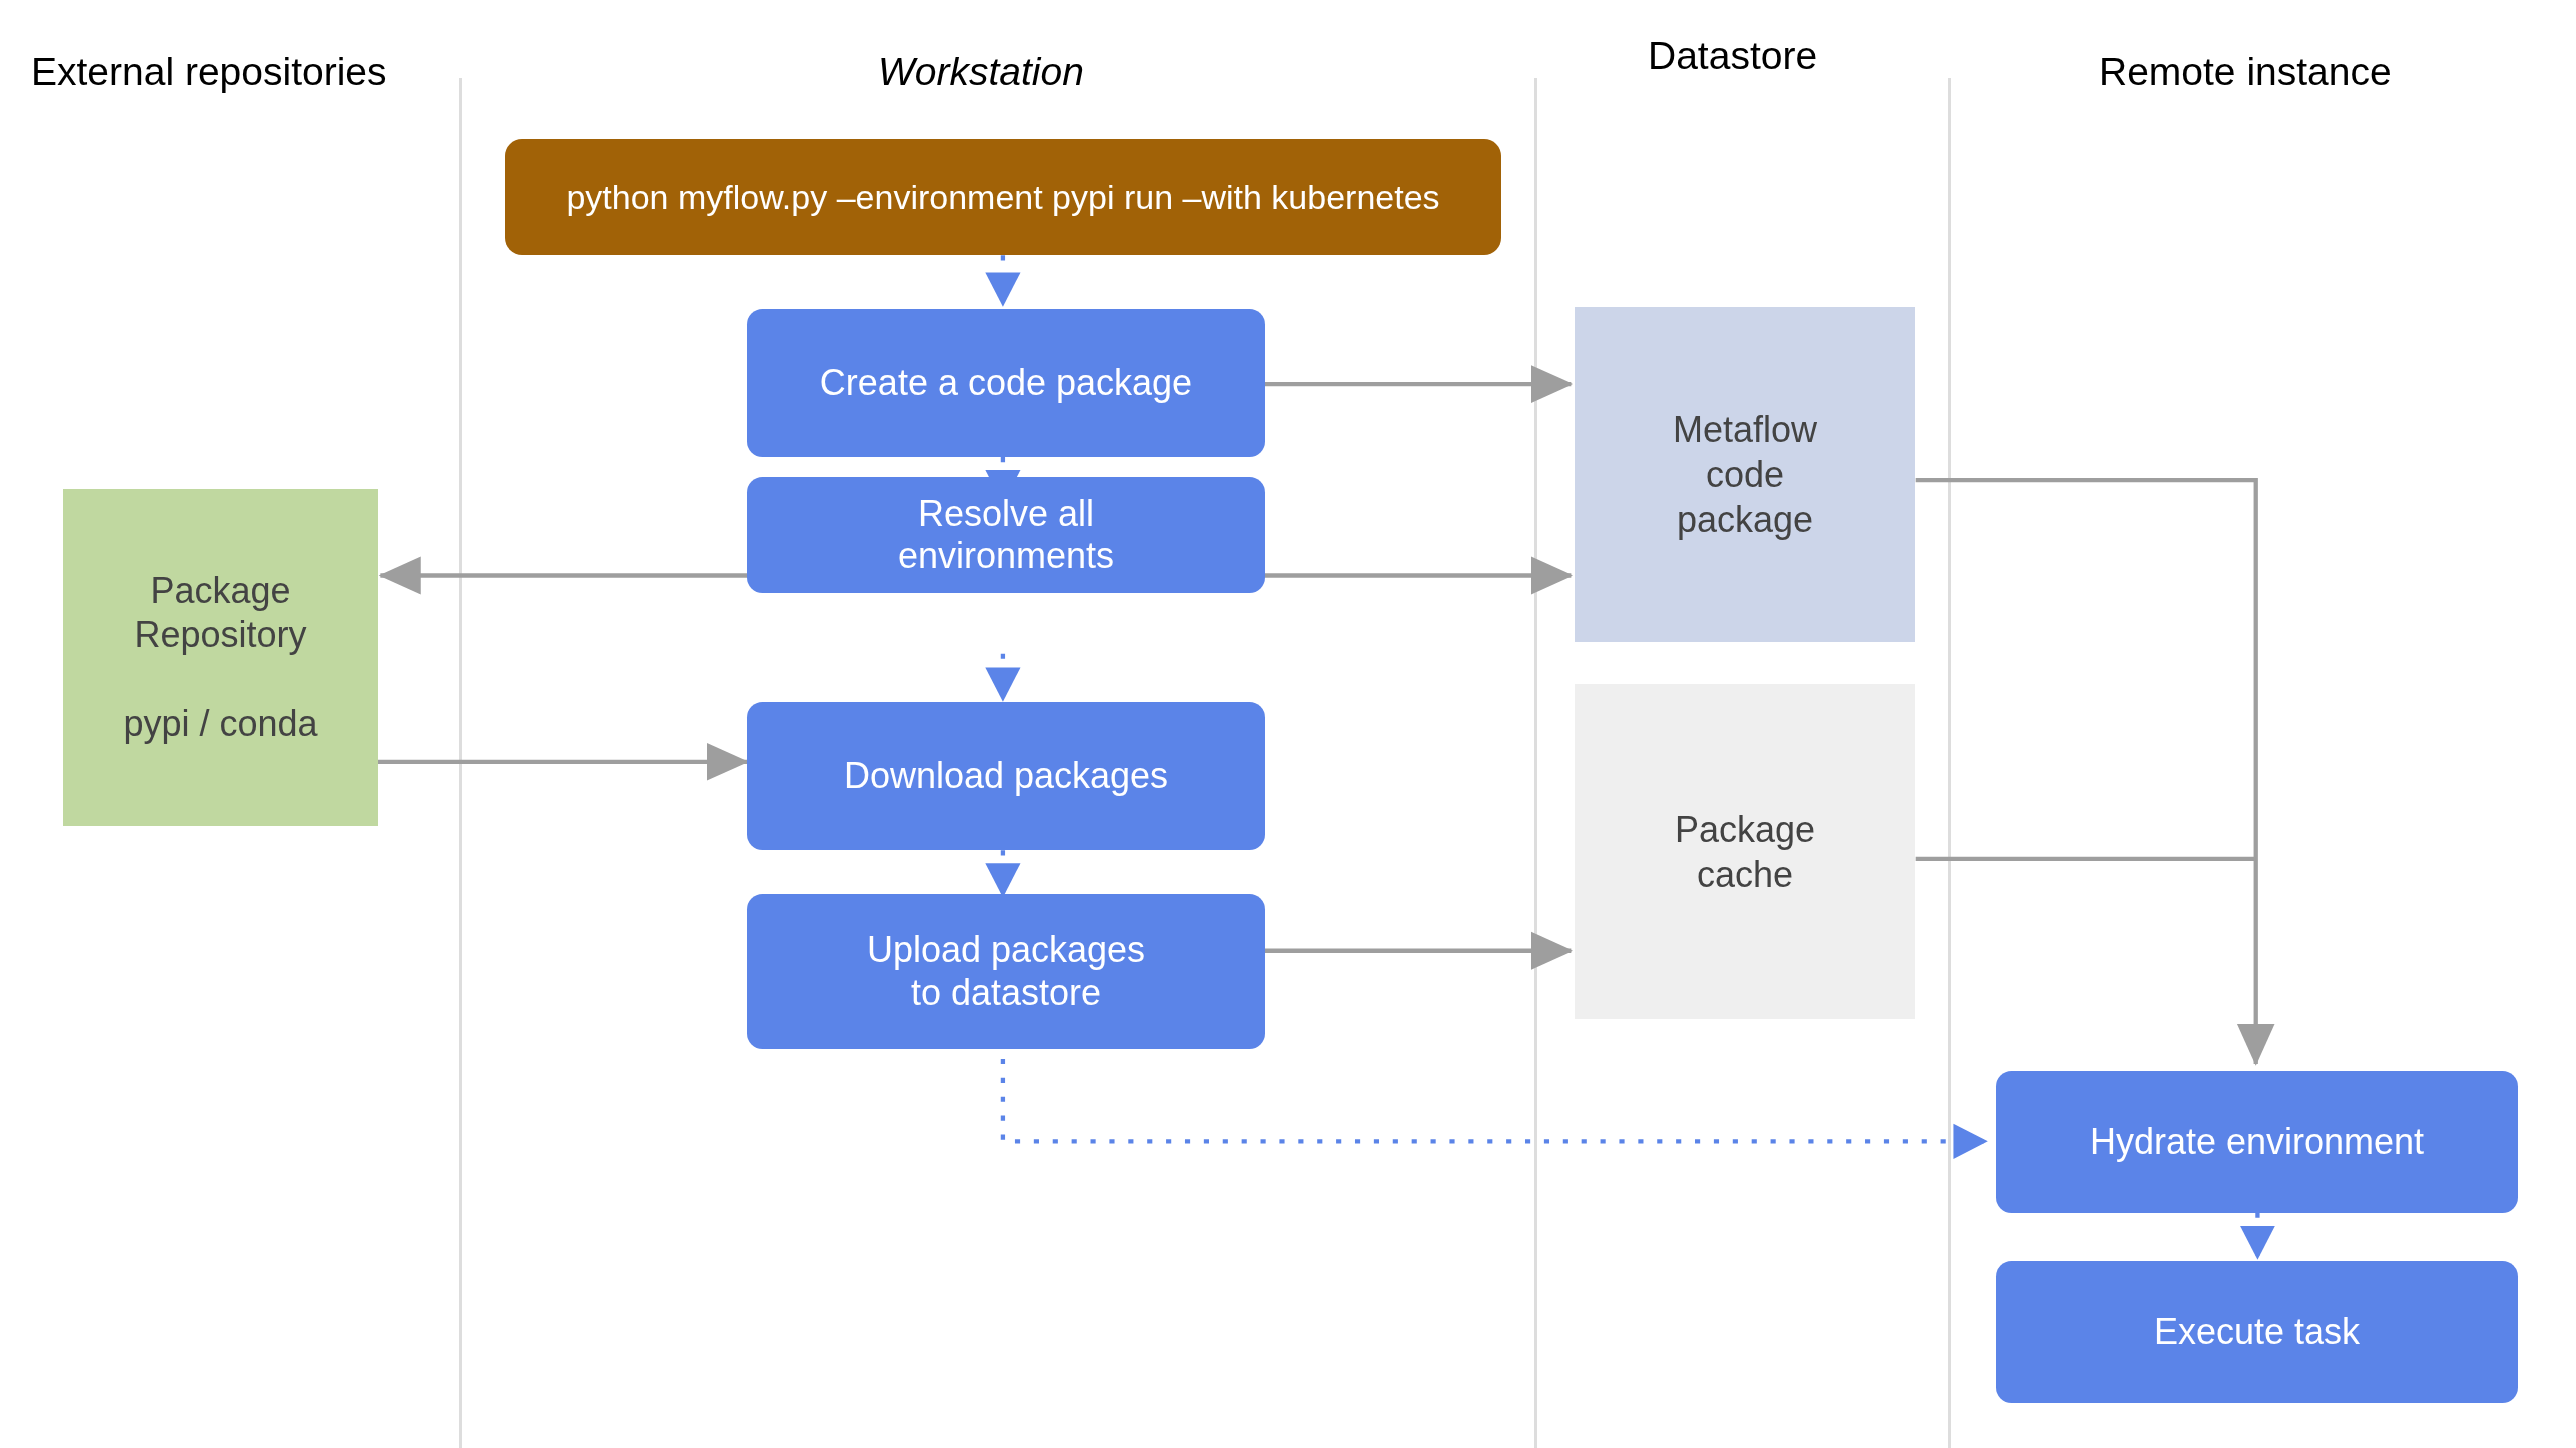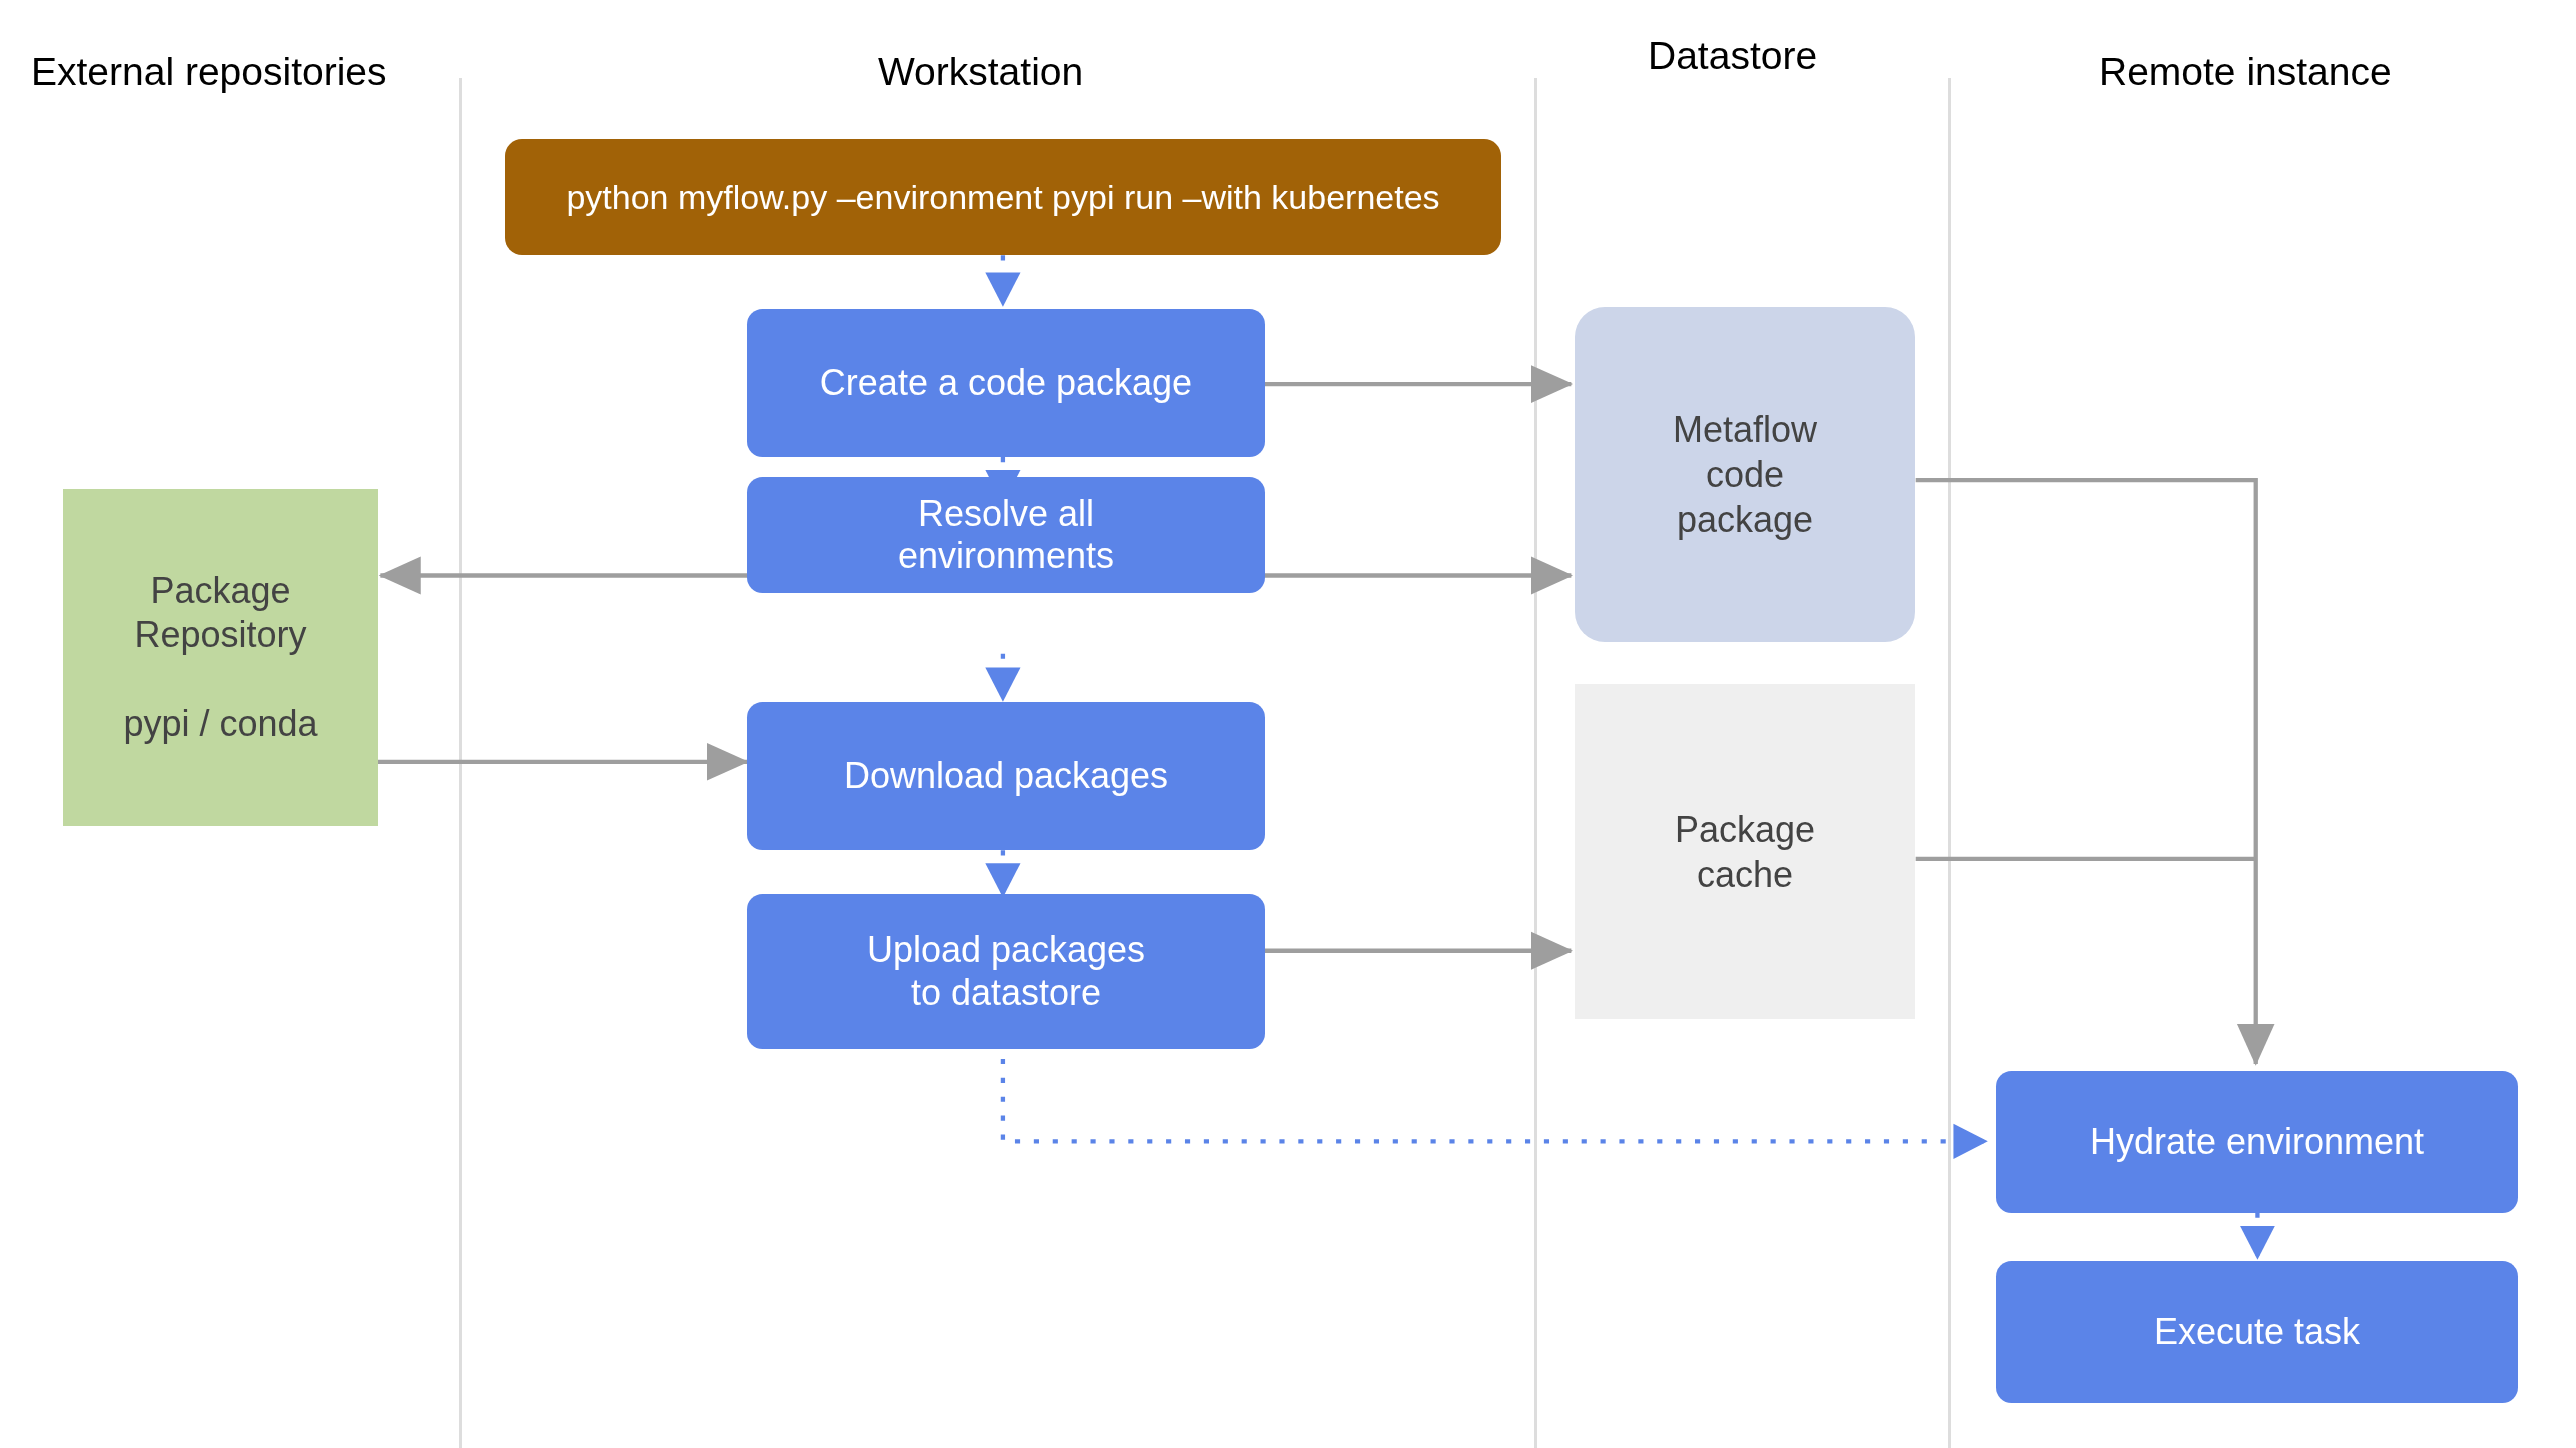--- a/index.html
+++ b/index.html
@@ -82,21 +82,21 @@
     position: absolute;
     color: #434343;
     font-size: 36px;
     line-height: 1.25;
     text-align: center;
     box-sizing: border-box;
     display: flex;
     align-items: center;
     justify-content: center;
   }
-  .store-box.code-pkg { background: #ccd5e9; border-radius: 30px; }
+  .store-box.code-pkg { background: #ccd5e9; }
   .store-box.pkg-cache { background: #efefef; }
 
   
   #connectors {
     position: absolute;
     left: 0; top: 0;
     width: 2576px;
     height: 1449px;
     pointer-events: none;
   }
@@ -104,21 +104,21 @@
 </head>
 <body>
 
 <div id="canvas">
 
   <div class="lane-divider" style="left:459px; top:72px; height:1376px;"></div>
   <div class="lane-divider" style="left:1534px; top:72px; height:1376px;"></div>
   <div class="lane-divider" style="left:1948px; top:72px; height:1376px;"></div>
 
   <div class="lane-header" style="left:31px; top:46px;">External repositories</div>
-  <div class="lane-header" style="left:878px; top:46px;">Workstation</div>
+  <div class="lane-header" style="left:878px; top:46px;font-style:italic;">Workstation</div>
   <div class="lane-header" style="left:1648px; top:30px;text-align:center;">Datastore</div>
   <div class="lane-header" style="left:2099px; top:46px;">Remote instance</div>
 
   <svg id="connectors" viewBox="0 0 3000 1687" xmlns="http://www.w3.org/2000/svg">
     <defs>
       <marker id="arrow-gray" markerWidth="11" markerHeight="11" refX="9.4" refY="5.5" orient="auto" markerUnits="strokeWidth">
         <path d="M0,1.1 L9.8,5.5 L0,9.9 z" fill="#9e9e9e"></path>
       </marker>
       <marker id="arrow-blue" markerWidth="9" markerHeight="9" refX="7.6" refY="4.5" orient="auto" markerUnits="strokeWidth">
         <path d="M0,0.4 L8,4.5 L0,8.6 z" fill="#5b84e8"></path>

